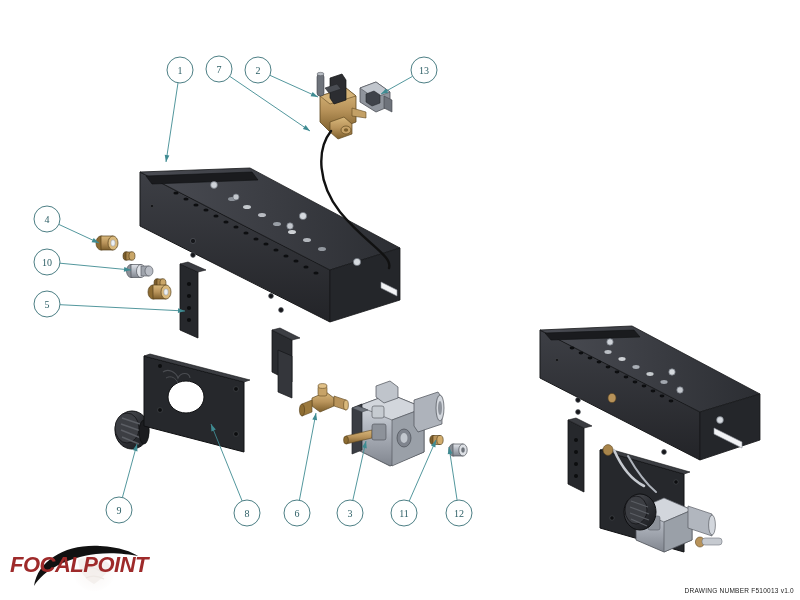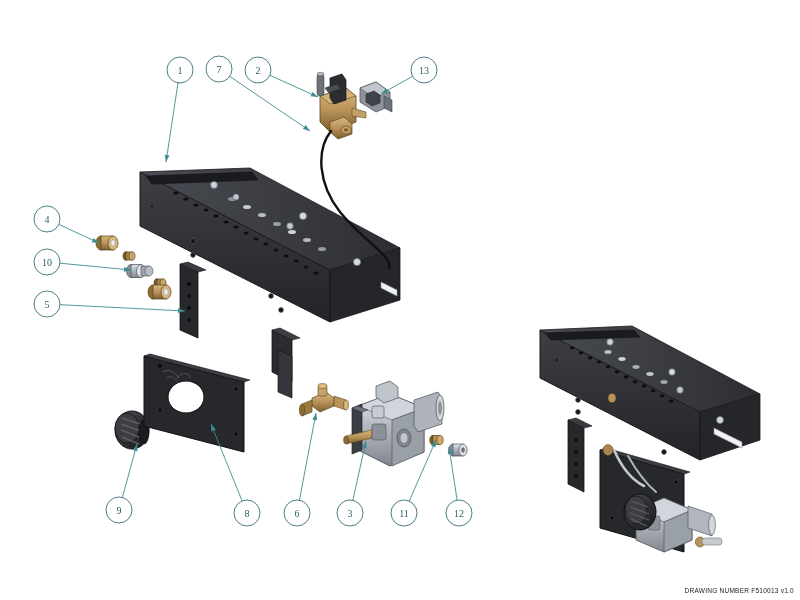--- a/index.html
+++ b/index.html
@@ -432,16 +432,28 @@
           <text x="404" y="516.6" text-anchor="middle" font-family="'Liberation Serif', serif" font-size="10" fill="#2d5f66">11</text>
         </g>
         <g>
           <circle cx="459" cy="513" r="13" fill="#ffffff" stroke="#4d7f85" stroke-width="1"></circle>
           <text x="459" y="516.6" text-anchor="middle" font-family="'Liberation Serif', serif" font-size="10" fill="#2d5f66">12</text>
         </g>
       </g>
 
   </svg>
 
+  <div class="logo-block">
+    <svg viewBox="0 0 150 58" width="150" height="58">
+      <g opacity="0.5">
+        <circle cx="86" cy="34" r="22" fill="url(#gradGlobe)"></circle>
+        <path d="M70,24 C76,20 84,22 88,28 C92,22 100,24 102,30 C99,38 92,44 86,48 C78,44 71,36 70,24 Z" fill="#e6dcd6" opacity="0.75"></path>
+        <path d="M74,34 C80,30 88,32 94,36" fill="none" stroke="#ded2cb" stroke-width="1.4"></path>
+        <path d="M78,42 C84,39 90,40 96,43" fill="none" stroke="#ded2cb" stroke-width="1.2"></path>
+      </g>
+      <path d="M26,50 C30,24 58,8 92,10 C112,11 124,16 130,20 C120,18 104,16 88,18 C58,22 36,34 26,50 Z" fill="#111111"></path>
+      <text x="2" y="36" font-family="'Liberation Sans', sans-serif" font-size="22" font-weight="bold" font-style="italic" fill="#9e2a2a" letter-spacing="-0.5">FOCALPOINT</text>
+    </svg>
+  </div>
 
   <div class="drawing-number">DRAWING NUMBER F510013 v1.0</div>
 
 </div>
 
 </body></html>

